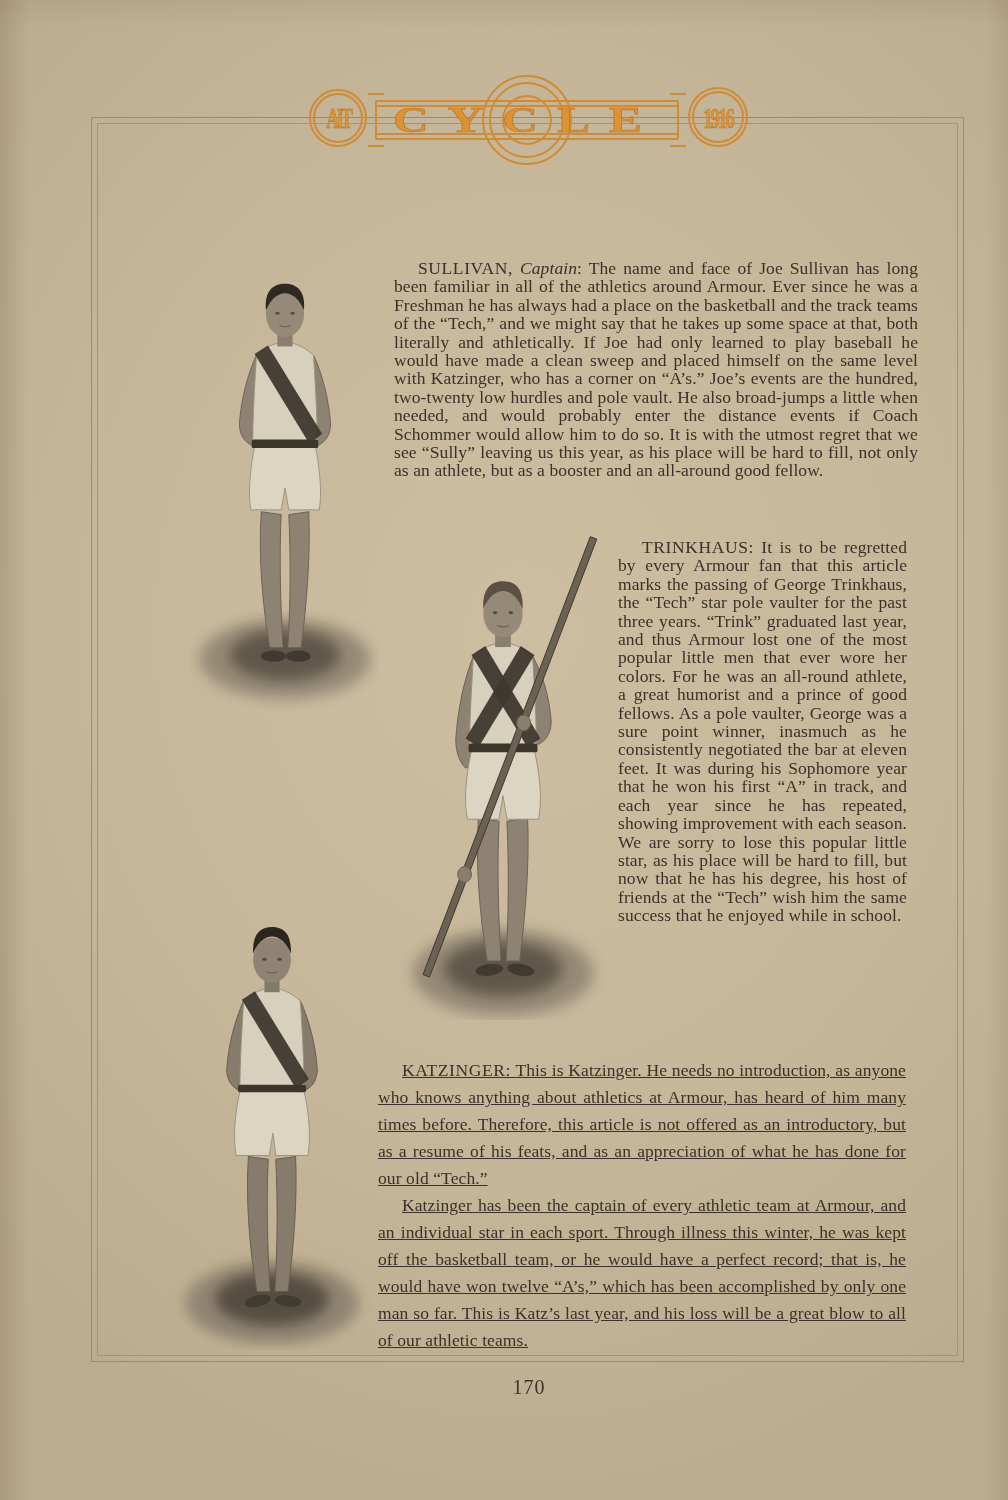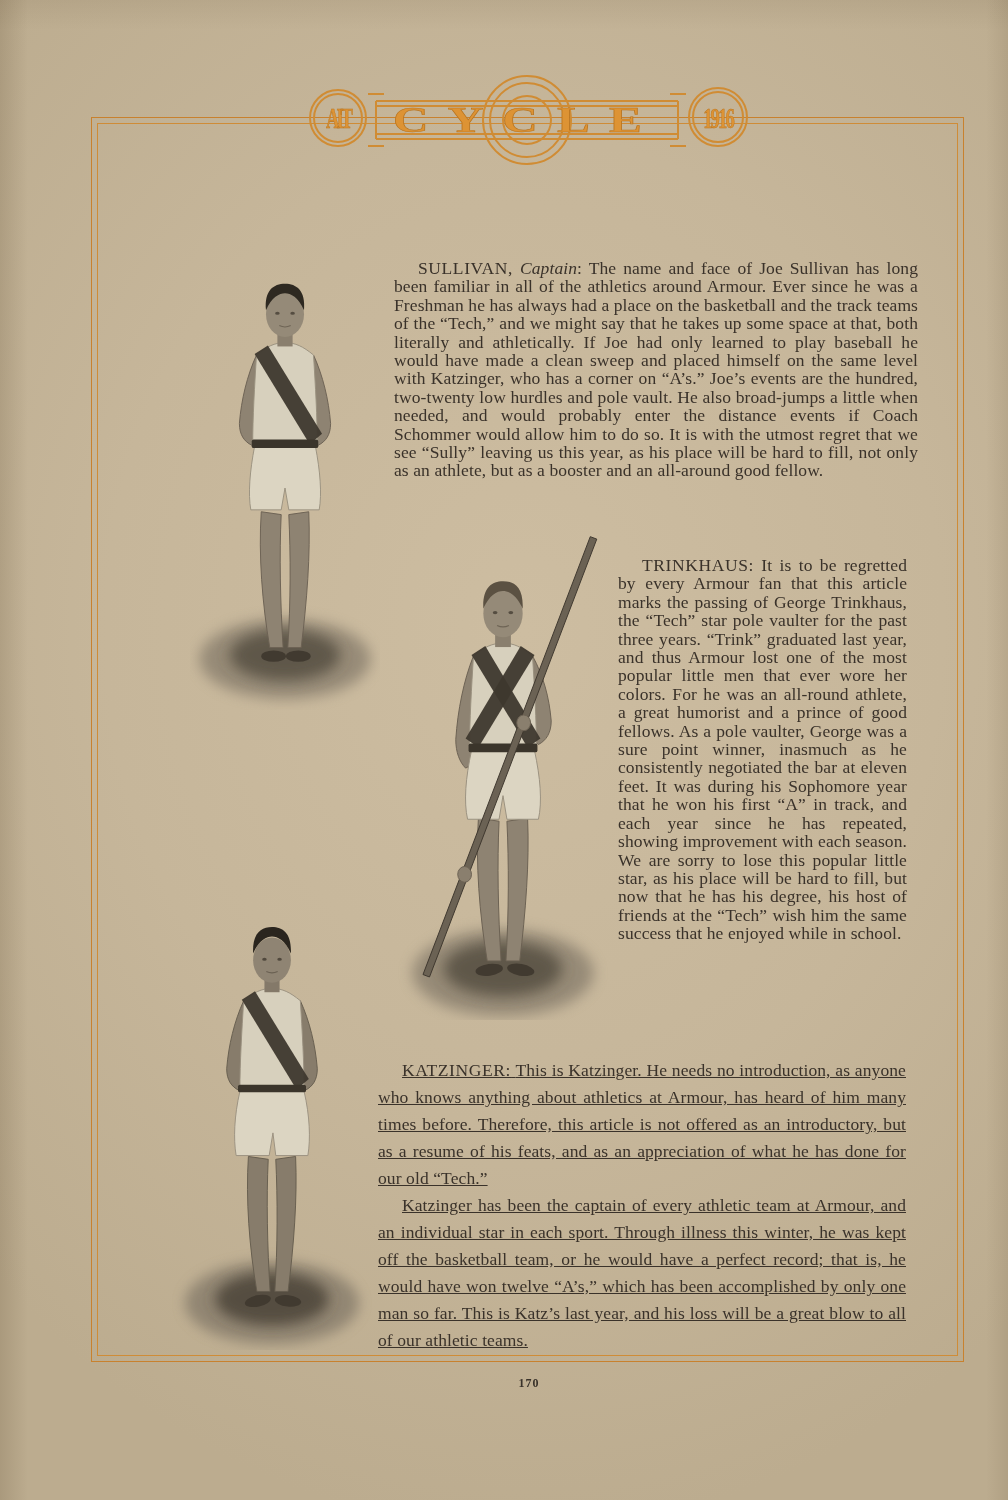--- a/index.html
+++ b/index.html
@@ -24,30 +24,30 @@
   .sports-heading{position:absolute; left:91px; top:192px; width:876px;
     text-align:center; font-size:15px; letter-spacing:9px; color:#3b332a;
     font-weight:bold;}
   
   .article{position:absolute; text-align:justify; font-size:17.5px; line-height:18.4px;
     color:#3a322a; letter-spacing:.1px;}
   .article p{margin:0; text-indent:24px;}
   .lead{letter-spacing:.6px;}
   .lead-italic{font-style:italic;}
   .sullivan-text{left:383px; top:259px; width:524px;margin-left:11px;}
-  .trinkhaus-text{left:618px; top:556px; width:289px;}
+  .trinkhaus-text{left:618px; top:538px; width:289px;}
   .katzinger-text{left:378px; top:1057px; width:528px; line-height:27px;text-decoration:underline;}
   
   .photo{position:absolute;}
   .photo-sullivan{left:190px; top:228px; width:190px; height:482px;}
   .photo-trinkhaus{left:393px; top:528px; width:220px; height:492px;}
   .photo-katzinger{left:172px; top:878px; width:200px; height:472px;}
   
   .page-number{position:absolute; left:91px; top:1376px; width:876px;
-    text-align:center; font-size:12px; font-weight:bold; letter-spacing:1px; color:#3a332b;}
+    text-align:center; font-size:20px; font-weight:normal; letter-spacing:1px; color:#3a332b;}
 </style>
 </head>
 <body>
 
 <div id="page">
 
   <div class="frame-outer"></div>
   <div class="frame-inner"></div>
 
   <svg class="logo-svg" viewBox="0 0 876 120">

